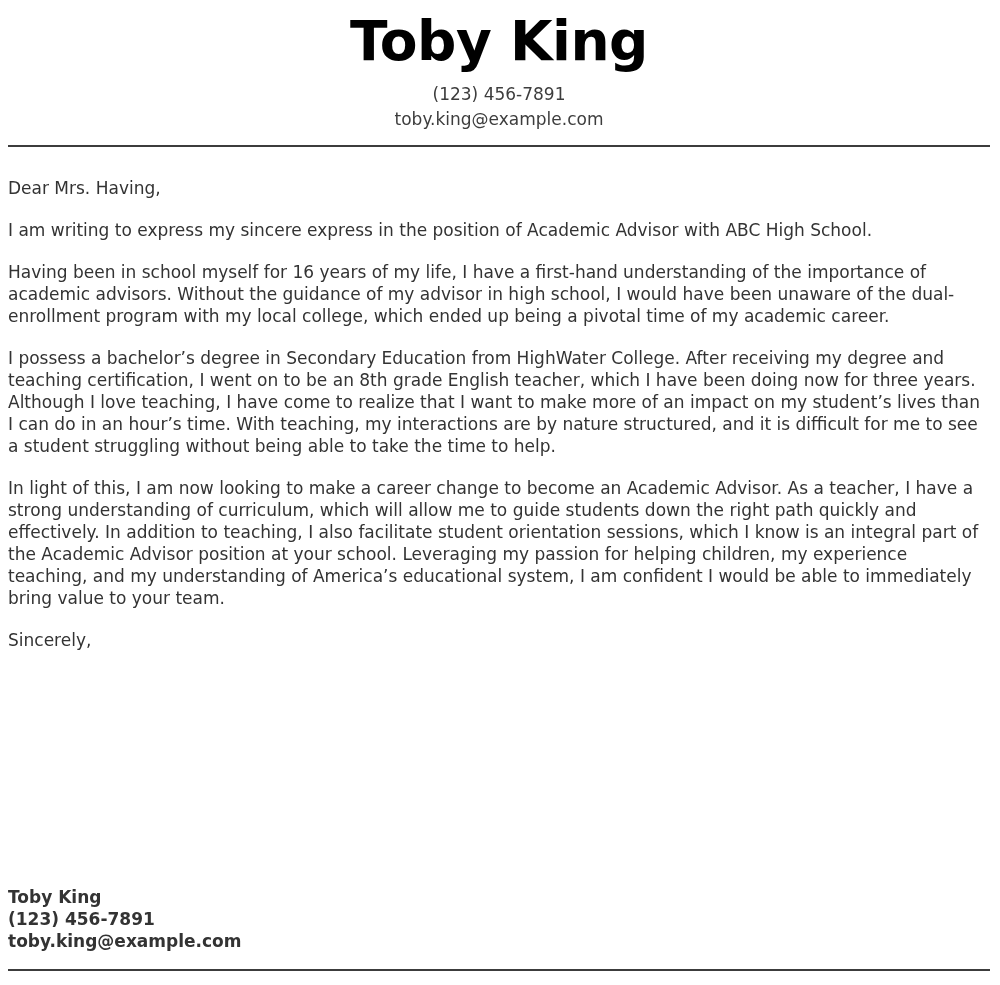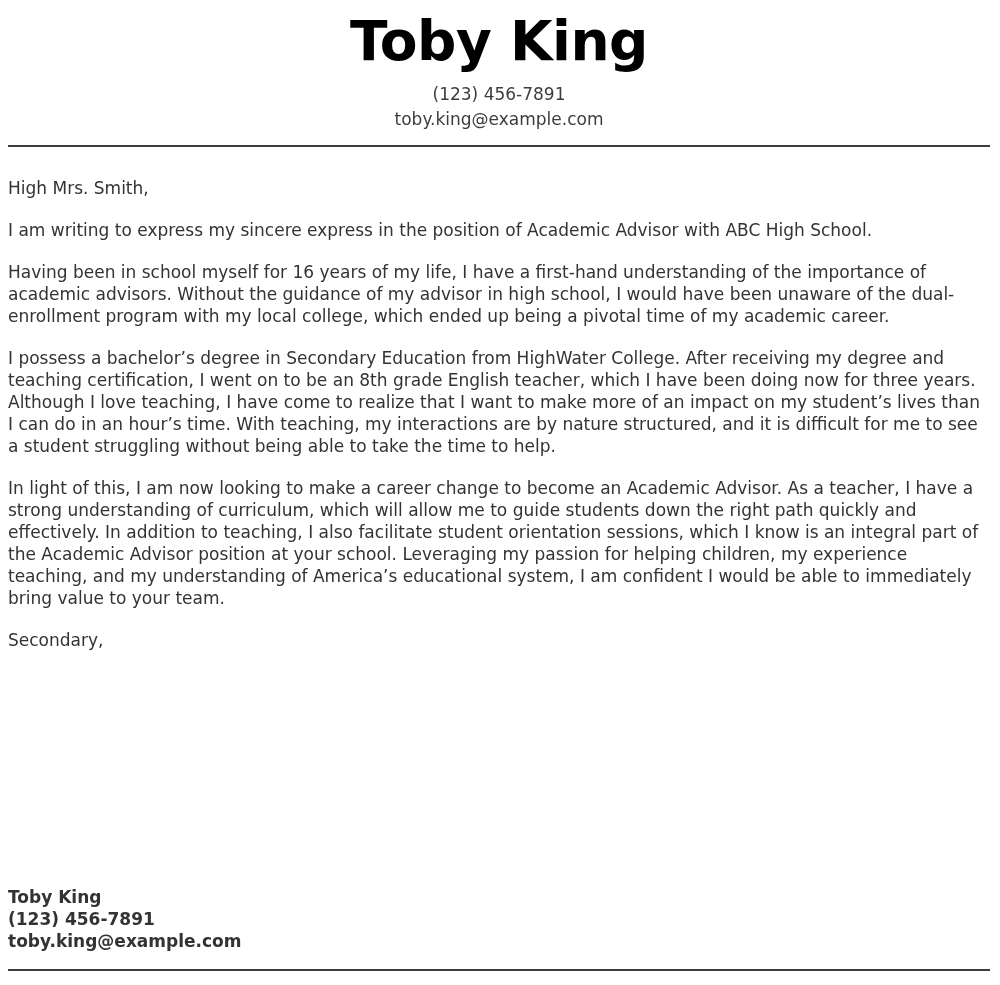--- a/index.html
+++ b/index.html
@@ -121,32 +121,32 @@
     <div class="contact-lines">
       <div class="contact-line">(123) 456-7891</div>
       <div class="contact-line">toby.king@example.com</div>
     </div>
   </div>
 
   <hr class="rule rule-top">
 
   <div class="letter-body">
 
-    <p class="para salutation">High Mrs. Smith,</p>
+    <p class="para salutation">Dear Mrs. Having,</p>
 
     <p class="para">I am writing to express my sincere express in the position of Academic Advisor with ABC High School.</p>
 
     <p class="para">Having been in school myself for 16 years of my life, I have a first-hand understanding of the importance of academic advisors. Without the guidance of my advisor in high school, I would have been unaware of the dual-enrollment program with my local college, which ended up being a pivotal time of my academic career.</p>
 
     <p class="para">I possess a bachelor’s degree in Secondary Education from HighWater College. After receiving my degree and teaching certification, I went on to be an 8th grade English teacher, which I have been doing now for three years. Although I love teaching, I have come to realize that I want to make more of an impact on my student’s lives than I can do in an hour’s time. With teaching, my interactions are by nature structured, and it is difficult for me to see a student struggling without being able to take the time to help.</p>
 
     <p class="para">In light of this, I am now looking to make a career change to become an Academic Advisor. As a teacher, I have a strong understanding of curriculum, which will allow me to guide students down the right path quickly and effectively. In addition to teaching, I also facilitate student orientation sessions, which I know is an integral part of the Academic Advisor position at your school. Leveraging my passion for helping children, my experience teaching, and my understanding of America’s educational system, I am confident I would be able to immediately bring value to your team.</p>
 
 
-    <p class="para closing">Secondary,</p>
+    <p class="para closing">Sincerely,</p>
   </div>
 
   <div class="signature-block">
     <div class="sig-line">Toby King</div>
     <div class="sig-line">(123) 456-7891</div>
     <div class="sig-line">toby.king@example.com</div>
   </div>
 
   <hr class="rule rule-bottom">
 

